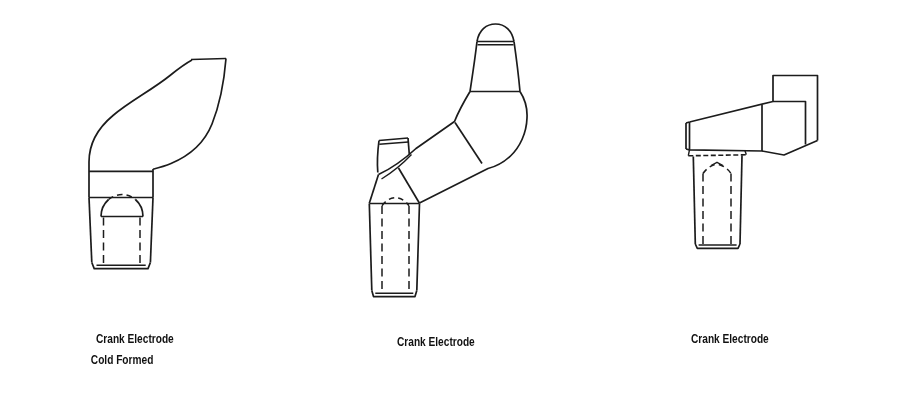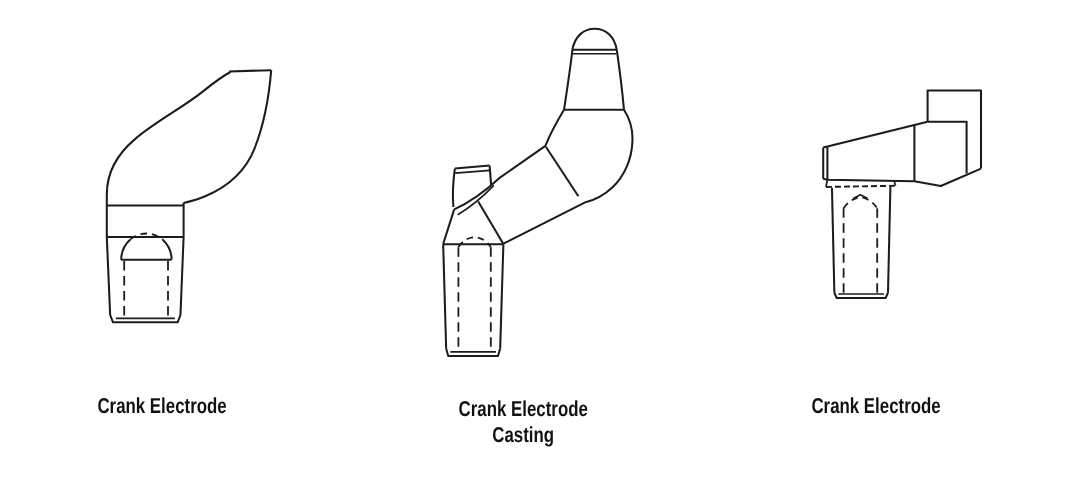--- a/index.html
+++ b/index.html
@@ -15,21 +15,21 @@
   .thin{fill:none;stroke:#1c1c1c;stroke-width:1.4;stroke-linejoin:round;}
   .hidden-line{fill:none;stroke:#1c1c1c;stroke-width:1.5;stroke-dasharray:8 4.5;}
   .hidden-arc{fill:none;stroke:#1c1c1c;stroke-width:1.5;stroke-dasharray:5.5 4;}
   .ticked{fill:none;stroke:#1c1c1c;stroke-width:1.6;stroke-dasharray:5 2.5;}
   .caption{
     position:absolute;
     width:240px;
     text-align:center;
     color:#111;
     font-weight:bold;
-    font-size:18px;
+    font-size:13px;
     line-height:21px;
   }
   .caption .ln{display:block;}
   .caption .cond{display:inline-block;transform:scaleX(0.78);transform-origin:center;white-space:nowrap;}
   .caption .shift-left{position:relative;left:-13px;}
 </style>
 </head>
 <body>
 
 <div id="stage">
@@ -135,24 +135,24 @@
       <g>
         <path class="hidden-arc" d="M703,173.5 C706,169 710.5,165.5 717,164 C723.5,165.5 728,169 731,173.5"></path>
         <path class="hidden-line" d="M703,173.5 L703,245.5"></path>
         <path class="hidden-line" d="M731,173.5 L731,245.5"></path>
       </g>
     </g>
   </svg>
 
   <div class="caption" style="left:15px;top:328px;">
     <span class="ln"><span class="cond">Crank Electrode</span></span>
+    <span class="ln shift-left"><span class="cond">Cold Formed</span></span>
   </div>
 
   <div class="caption" style="left:316px;top:331px;">
     <span class="ln"><span class="cond">Crank Electrode</span></span>
-    <span class="ln"><span class="cond">Casting</span></span>
   </div>
 
   <div class="caption" style="left:610px;top:328px;">
     <span class="ln"><span class="cond">Crank Electrode</span></span>
   </div>
 
 </div>
 
 </body></html>

